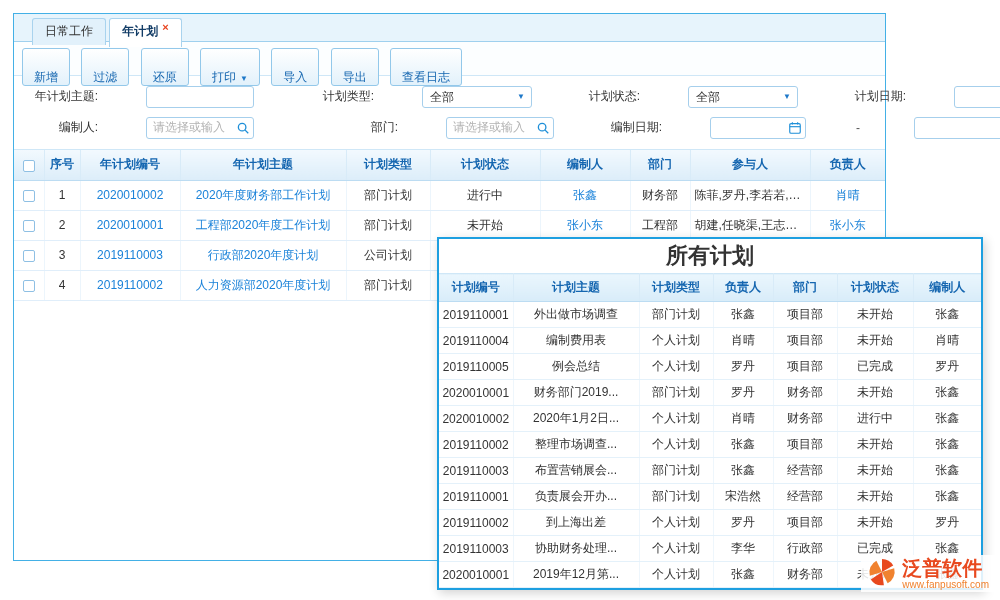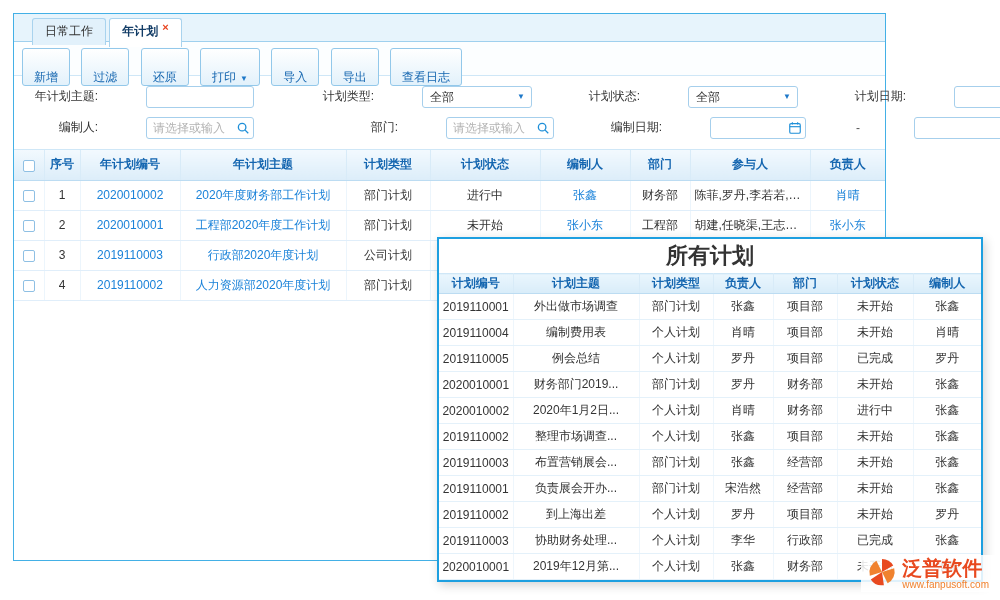--- a/index.html
+++ b/index.html
@@ -23,21 +23,21 @@
          border:1px solid #93c8ea; border-radius:3px; background:linear-gradient(#ffffff,#e2f1fb);
          color:#1566b0; cursor:pointer; }
   .btn .caret { font-size:8px; margin-left:4px; color:#1e78c8; }
 
   .filters { padding:5px 0 6px; border-bottom:1px solid #cfe7f7; }
   .frow { display:flex; align-items:center; height:31px;gap:44px; }
   .flabel { text-align:right; color:#333; flex:none; }
   .w84{width:84px} .w76{width:76px} .w64{width:64px} .w100{width:100px}
   .field { position:relative; margin-left:4px; flex:none; display:inline-block; }
   .field input { width:100%; height:22px; border:1px solid #a6cfec; border-radius:3px;
-                 padding:0 6px; font-size:12px; color:#333; font-family:Liberation Sans, sans-serif; outline:none; }
+                 padding:0 6px; font-size:12px; color:#333; font-family:Liberation Serif, serif; outline:none; }
   .field input::placeholder { color:#b3b3b3; }
   .field .ico { position:absolute; right:4px; top:4px; cursor:pointer; }
   .field.has-ico input { padding-right:22px; }
   .select { position:relative; display:inline-block; margin-left:4px; height:22px; flex:none;
             border:1px solid #a6cfec; border-radius:3px; background:#fff; line-height:20px;
             padding:0 20px 0 7px; cursor:pointer; }
   .select .caret { position:absolute; right:6px; top:0; color:#1e78c8; font-size:8px; line-height:20px; }
   .dash { margin:0 6px; color:#555; flex:none; }
   .query-btn { margin-left:30px; }
 
@@ -52,21 +52,21 @@
   .ta-l { text-align:right; }
   .lnk { color:#1a82d9; cursor:pointer; }
   .cb { display:inline-block; width:12px; height:12px; border:1px solid #8fc0e4; border-radius:2px;
         background:#fff; vertical-align:middle; cursor:pointer; }
 
   
   .popup { position:absolute; left:437px; top:237px; width:546px; background:#fff;
            border:2px solid #1d9fe0; box-shadow:2px 3px 10px rgba(0,0,0,.18); z-index:5; }
   .popup-title { height:34px; line-height:34px; text-align:center; font-size:22px; font-weight:600; color:#333; }
   .ptable { width:100%; }
-  .ptable th { height:20px; background:linear-gradient(#eaf6fd,#d8ecf9); color:#1566b0; font-weight:bold;
+  .ptable th { height:28px; background:linear-gradient(#eaf6fd,#d8ecf9); color:#1566b0; font-weight:bold;
                border-top:1px solid #cfe7f7; border-bottom:1px solid #bcdcf2; border-right:1px solid #d8ebf8; }
   .ptable td { height:26px; text-align:center; border-bottom:1px solid #e4f1fa; border-right:1px solid #eef6fc;
                padding:0 3px; overflow:hidden; white-space:nowrap; text-overflow:ellipsis; }
   .ptable tr > *:last-child { border-right:none; }
 
   
   .watermark { position:absolute; right:5px; bottom:8px; z-index:9; display:flex; align-items:flex-start;
                background:rgba(255,255,255,.86); padding:2px 6px; }
   .wm-logo { margin-right:5px; flex:none; }
   .wm-text .brand { font-size:20px; font-weight:bold; color:#e8491f; line-height:22px; }

